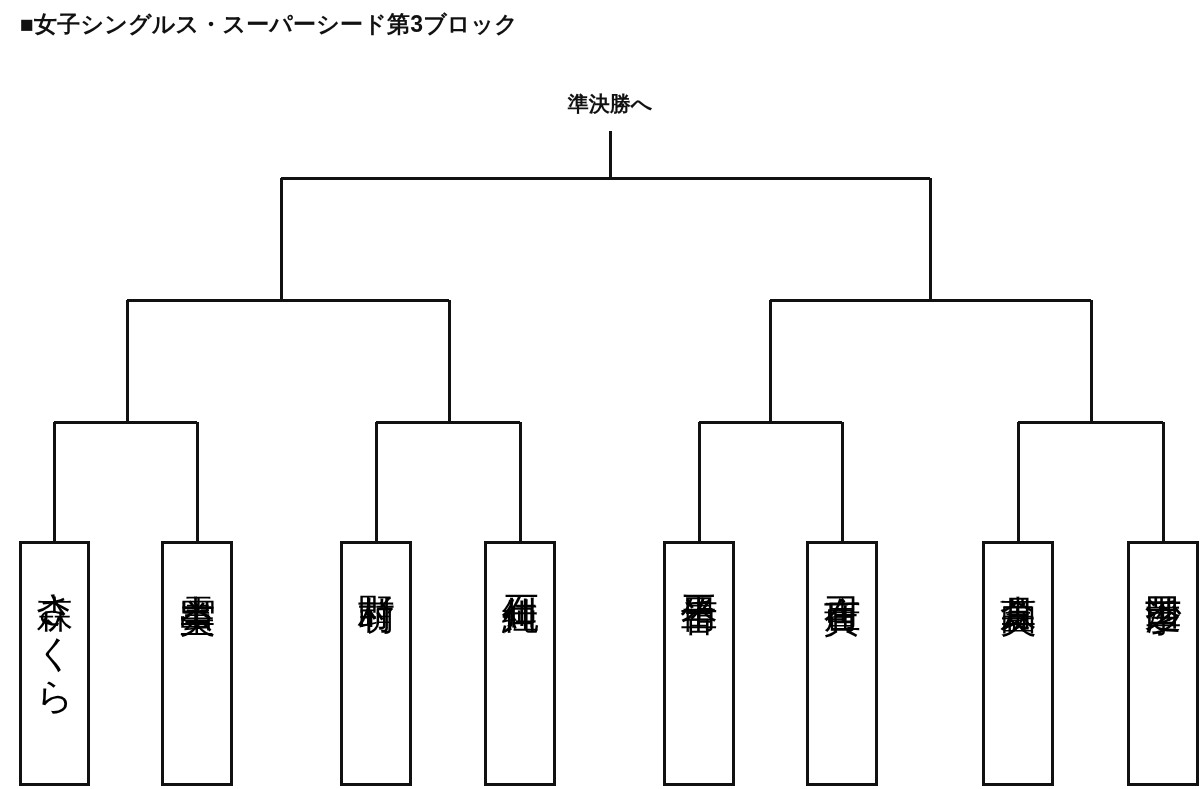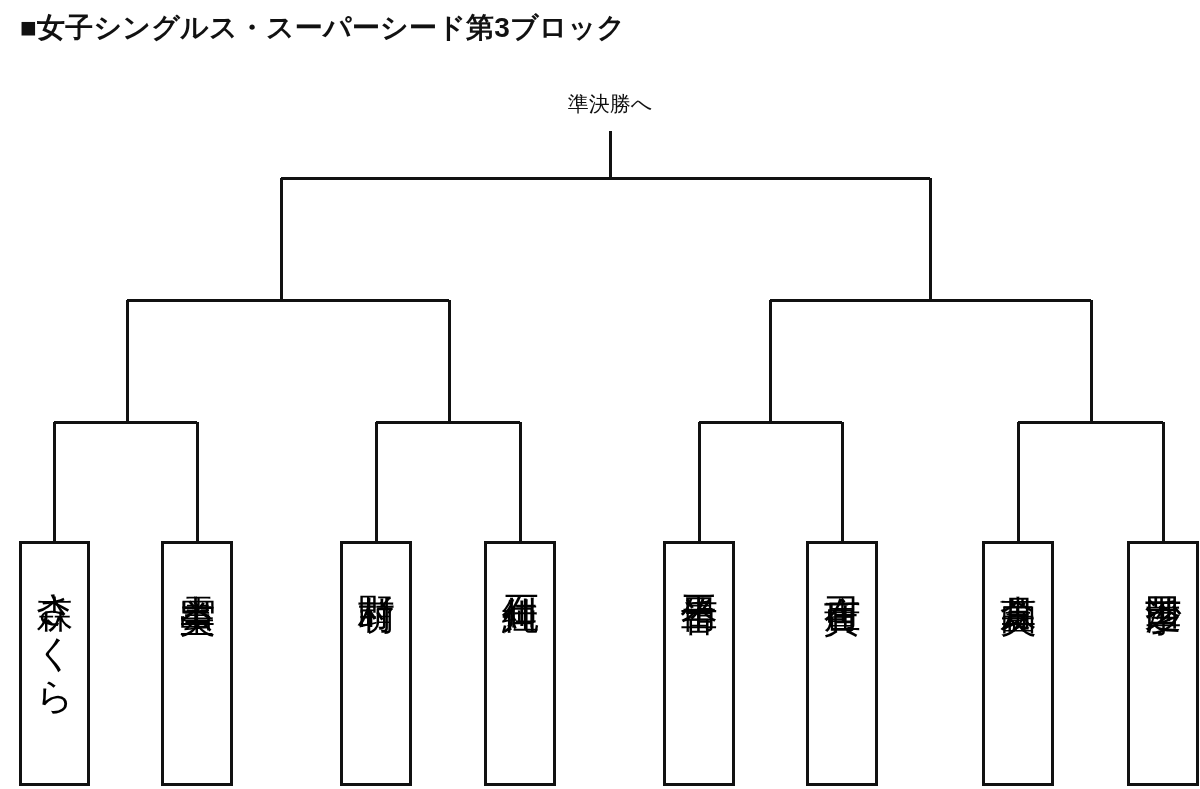--- a/index.html
+++ b/index.html
@@ -16,34 +16,34 @@
   #page {
     position: relative;
     width: 1200px;
     height: 789px;
     background: #ffffff;
   }
   #bracket-title {
     position: absolute;
     left: 20px;
     top: 9px;
-    font-size: 28px;
+    font-size: 23px;
     font-weight: bold;
     color: #111111;
     letter-spacing: 0.2px;
     white-space: nowrap;
   }
   #advance-label {
     position: absolute;
     left: 0;
     top: 90px;
     width: 1200px;
     text-align: center;
     font-size: 21px;
-    font-weight: normal;
+    font-weight: bold;
     color: #111111;
     white-space: nowrap;
   }
   
   #advance-label > span {
     position: relative;
     left: 10px;
   }
   #bracket-svg {
     position: absolute;

